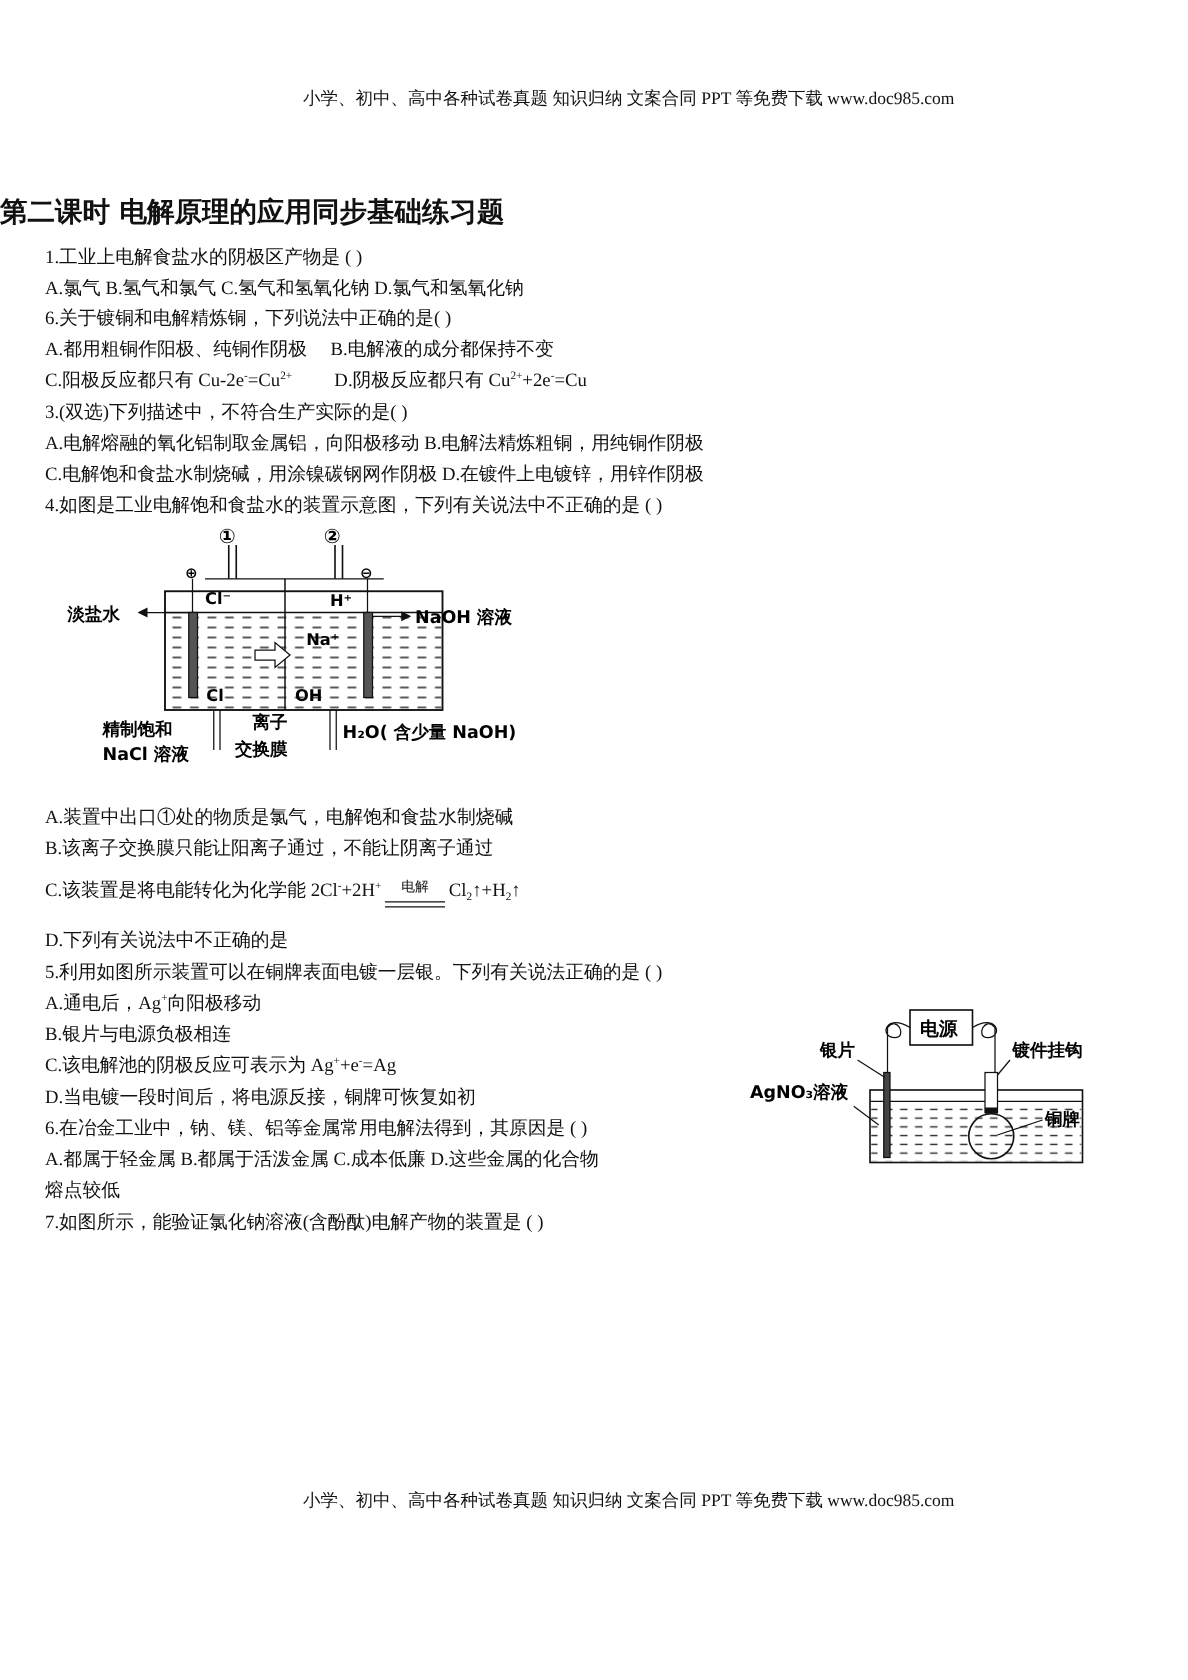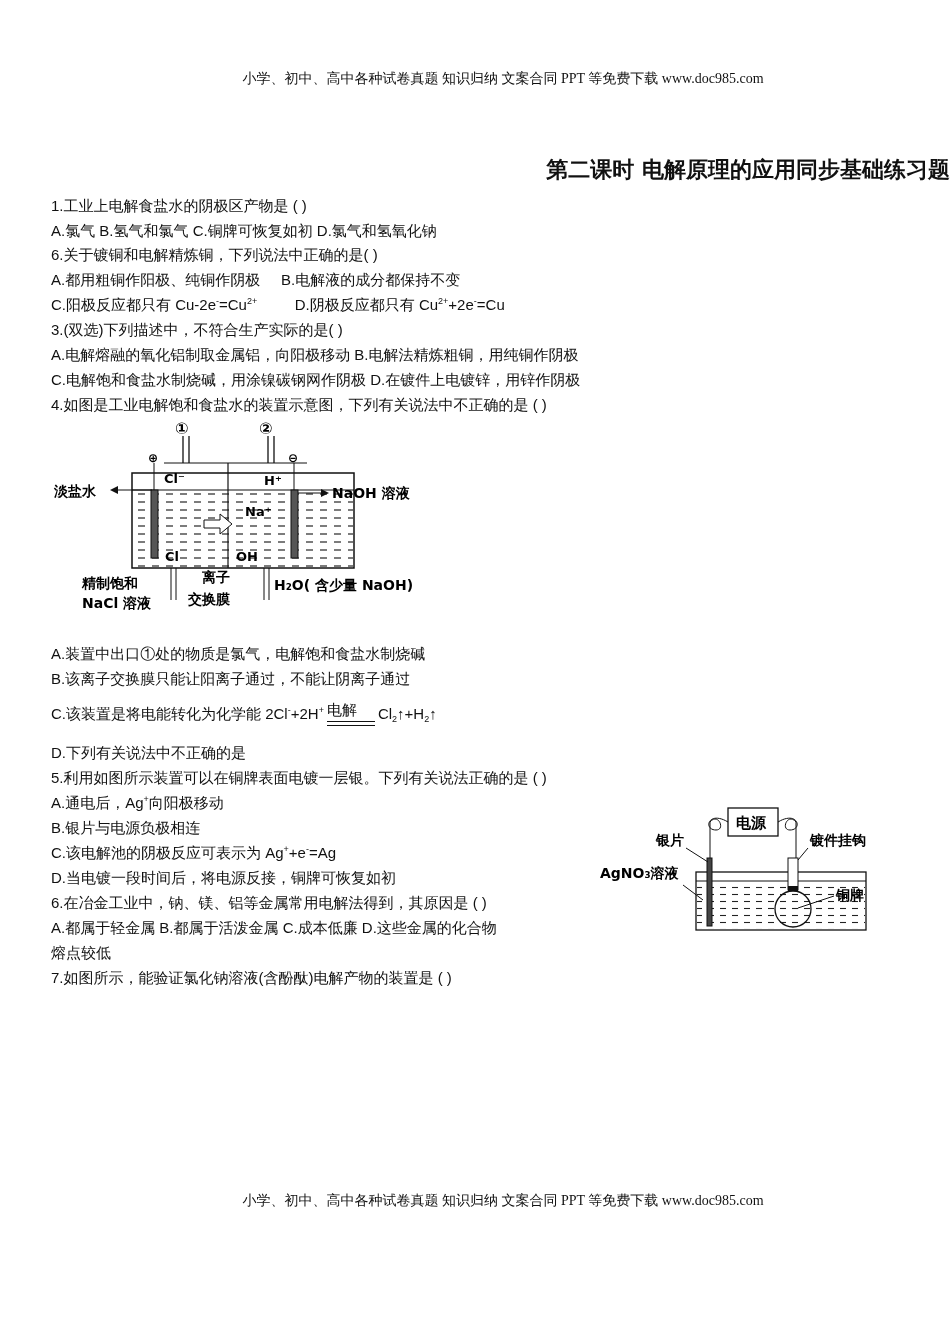--- a/index.html
+++ b/index.html
@@ -2,42 +2,42 @@
 <html><head>
 <meta charset="utf-8">
 <style>
   html,body{margin:0;padding:0;background:#fff;}
   body{width:950px;height:1344px;position:relative;overflow:hidden;
        font-family:"DejaVu Serif","Liberation Serif",serif;color:#111;}
   .hdr,.ftr{position:absolute;left:0;width:950px;text-align:center;font-size:14px;
        font-family:"Liberation Serif","DejaVu Serif",serif;padding-left:28px;}
   .hdr{top:70px;}
   .ftr{top:1192px;}
-  .title{position:absolute;top:155px;left:0;width:950px;text-align:right;
+  .title{position:absolute;top:155px;left:0;width:950px;text-align:left;
          font-size:22px;font-weight:bold;font-family:"DejaVu Sans","Liberation Sans",sans-serif;}
-  .line{position:absolute;left:51px;font-size:15px;white-space:nowrap;
-        font-family:Liberation Sans, sans-serif;line-height:20px;}
+  .line{position:absolute;left:36px;font-size:15px;white-space:nowrap;
+        font-family:Liberation Serif, serif;line-height:20px;}
   sup{font-size:9px;vertical-align:6px;line-height:0;}
   sub{font-size:9px;vertical-align:-3px;line-height:0;}
-  .eq{display:inline-block;position:relative;width:48px;text-align:left;font-size:15px;
+  .eq{display:inline-block;position:relative;width:48px;text-align:center;font-size:11px;
       margin:0 3px;vertical-align:4px;}
   .eq::after{content:"";position:absolute;left:0;right:0;bottom:-6px;height:3px;
       border-top:1px solid #111;border-bottom:1px solid #111;}
   .fig{position:absolute;}
   svg text{font-family:"DejaVu Sans","Liberation Sans",sans-serif;font-weight:bold;}
 </style>
 </head>
 <body>
 
 <div class="hdr">小学、初中、高中各种试卷真题 知识归纳 文案合同 PPT 等免费下载   www.doc985.com</div>
 
 <div class="title">第二课时 电解原理的应用同步基础练习题</div>
 
 <div class="line" style="top:196px">1.工业上电解食盐水的阴极区产物是 (    )</div>
-<div class="line" style="top:221px">A.氯气  B.氢气和氯气     C.铜牌可恢复如初   D.氯气和氢氧化钠</div>
+<div class="line" style="top:221px">A.氯气  B.氢气和氯气     C.氢气和氢氧化钠   D.氯气和氢氧化钠</div>
 
 <div class="line" style="top:245px">6.关于镀铜和电解精炼铜，下列说法中正确的是(    )</div>
 <div class="line" style="top:270px">
   <span>A.都用粗铜作阳极、纯铜作阴极</span>&nbsp;&nbsp;&nbsp;&nbsp;&nbsp;<span>B.电解液的成分都保持不变</span>
 </div>
 <div class="line" style="top:295px">
   <span><span>C.阳极反应都只有 Cu-2e</span><sup>-</sup><span>=Cu</span><sup>2+</sup></span>&nbsp;&nbsp;&nbsp;&nbsp;&nbsp;&nbsp;&nbsp;&nbsp;
   <span><span>D.阴极反应都只有 Cu</span><sup>2+</sup><span>+2e</span><sup>-</sup><span>=Cu</span></span>
 </div>
 

